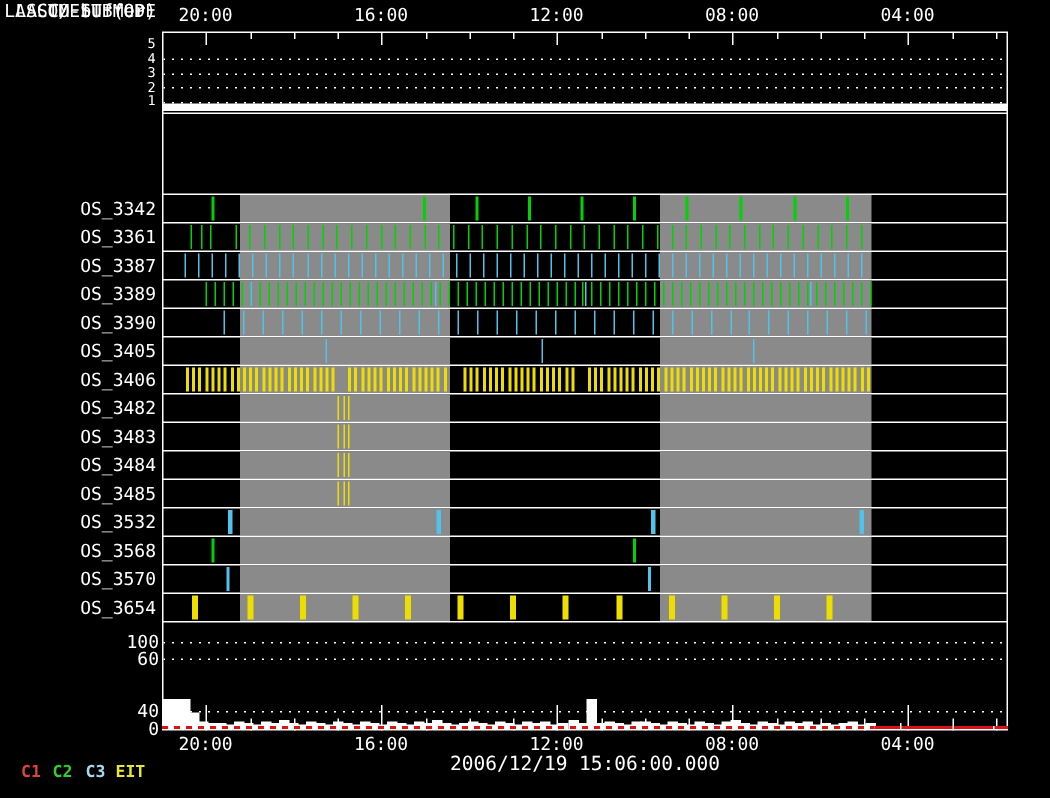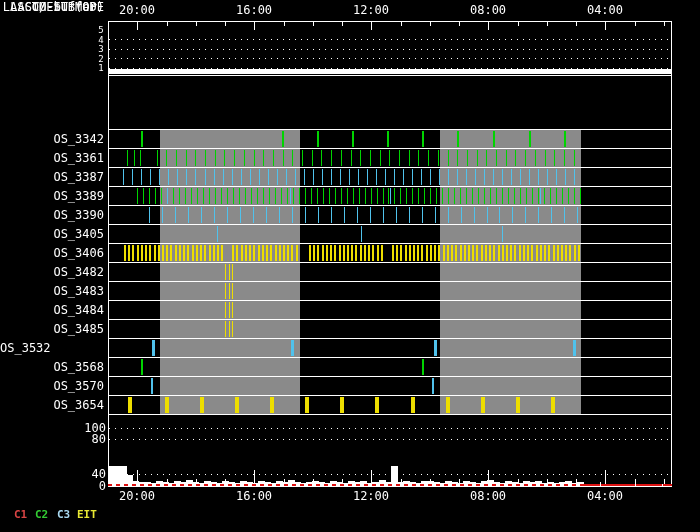--- a/index.html
+++ b/index.html
@@ -11,20 +11,21 @@
 </style>
 </head>
 <body>
 
 <div id="screen">
 
   <div class="lbl rlbl" style="left:0;top:51;width:104px;">TM SUBMODE</div>
   <div class="lbl rlbl" style="left:0;top:95;width:104px;">LASCO/EIT (OP)</div>
   <div class="lbl rlbl" style="left:0;top:443;width:97px;">LASCO-buffer</div>
 
+  <div class="lbl clbl" style="left:108px;top:503px;width:564px;font-size:13px;">2006/12/19 15:06:00.000</div>
 
 <div style="position: absolute; left: 108px; top: 21px; width: 564px; height: 466px; border: 1px solid rgb(255, 255, 255); box-sizing: border-box;"></div>
     <div style="position: absolute; left: 137.253px; top: 22px; width: 1px; height: 8px; background: rgb(255, 255, 255);"></div>
     <div style="position: absolute; left: 137.253px; top: 470px; width: 1px; height: 17px; background: rgb(255, 255, 255);"></div>
     <div style="position: absolute; left: 166.506px; top: 22px; width: 1px; height: 4px; background: rgb(255, 255, 255);"></div>
     <div style="position: absolute; left: 166.506px; top: 479px; width: 1px; height: 8px; background: rgb(255, 255, 255);"></div>
     <div style="position: absolute; left: 195.759px; top: 22px; width: 1px; height: 4px; background: rgb(255, 255, 255);"></div>
     <div style="position: absolute; left: 195.759px; top: 479px; width: 1px; height: 8px; background: rgb(255, 255, 255);"></div>
     <div style="position: absolute; left: 225.012px; top: 22px; width: 1px; height: 4px; background: rgb(255, 255, 255);"></div>
     <div style="position: absolute; left: 225.012px; top: 479px; width: 1px; height: 8px; background: rgb(255, 255, 255);"></div>
@@ -462,21 +463,21 @@
     <div style="position: absolute; left: 228.76px; top: 321px; width: 1px; height: 16px; background: rgb(238, 222, 0);"></div>
     <div style="position: absolute; left: 231.58px; top: 321px; width: 1px; height: 16px; background: rgb(238, 222, 0);"></div>
     <div style="position: absolute; left: 0px; top: 322px; width: 104px; text-align: right; font-size: 12px; line-height: 14px; color: rgb(255, 255, 255);">OS_3485</div>
     <div style="position: absolute; left: 108px; top: 338px; width: 564px; height: 1px; background: rgb(255, 255, 255);"></div>
     <div style="position: absolute; left: 159.888px; top: 339px; width: 139.872px; height: 18px; background: rgb(138, 138, 138);"></div>
     <div style="position: absolute; left: 440.196px; top: 339px; width: 141px; height: 18px; background: rgb(138, 138, 138);"></div>
     <div style="position: absolute; left: 151.62px; top: 340px; width: 3px; height: 16px; background: rgb(80, 194, 236);"></div>
     <div style="position: absolute; left: 291.492px; top: 340px; width: 3px; height: 16px; background: rgb(80, 194, 236);"></div>
     <div style="position: absolute; left: 433.62px; top: 340px; width: 3px; height: 16px; background: rgb(80, 194, 236);"></div>
     <div style="position: absolute; left: 573.492px; top: 340px; width: 3px; height: 16px; background: rgb(80, 194, 236);"></div>
-    <div style="position: absolute; left: 0px; top: 341px; width: 104px; font-size: 12px; line-height: 14px; color: rgb(255, 255, 255);">OS_3532</div>
+    <div style="position: absolute; left: 0px; top: 341px; width: 104px; text-align: right; font-size: 12px; line-height: 14px; color: rgb(255, 255, 255);">OS_3532</div>
     <div style="position: absolute; left: 108px; top: 357px; width: 564px; height: 1px; background: rgb(255, 255, 255);"></div>
     <div style="position: absolute; left: 159.888px; top: 358px; width: 139.872px; height: 18px; background: rgb(138, 138, 138);"></div>
     <div style="position: absolute; left: 440.196px; top: 358px; width: 141px; height: 18px; background: rgb(138, 138, 138);"></div>
     <div style="position: absolute; left: 140.84px; top: 359px; width: 2px; height: 16px; background: rgb(0, 212, 0);"></div>
     <div style="position: absolute; left: 422.276px; top: 359px; width: 2px; height: 16px; background: rgb(0, 212, 0);"></div>
     <div style="position: absolute; left: 0px; top: 360px; width: 104px; text-align: right; font-size: 12px; line-height: 14px; color: rgb(255, 255, 255);">OS_3568</div>
     <div style="position: absolute; left: 108px; top: 376px; width: 564px; height: 1px; background: rgb(255, 255, 255);"></div>
     <div style="position: absolute; left: 159.888px; top: 377px; width: 139.872px; height: 18px; background: rgb(138, 138, 138);"></div>
     <div style="position: absolute; left: 440.196px; top: 377px; width: 141px; height: 18px; background: rgb(138, 138, 138);"></div>
     <div style="position: absolute; left: 150.992px; top: 378px; width: 2px; height: 16px; background: rgb(80, 194, 236);"></div>
@@ -497,21 +498,21 @@
     <div style="position: absolute; left: 446.092px; top: 397px; width: 4px; height: 16px; background: rgb(238, 222, 0);"></div>
     <div style="position: absolute; left: 481.06px; top: 397px; width: 4px; height: 16px; background: rgb(238, 222, 0);"></div>
     <div style="position: absolute; left: 516.028px; top: 397px; width: 4px; height: 16px; background: rgb(238, 222, 0);"></div>
     <div style="position: absolute; left: 550.996px; top: 397px; width: 4px; height: 16px; background: rgb(238, 222, 0);"></div>
     <div style="position: absolute; left: 0px; top: 398px; width: 104px; text-align: right; font-size: 12px; line-height: 14px; color: rgb(255, 255, 255);">OS_3654</div>
     <div style="position: absolute; left: 108px; top: 414px; width: 564px; height: 1px; background: rgb(255, 255, 255);"></div>
     <div style="position: absolute; left: 109px; top: 427.5px; width: 562px; height: 1px; background: repeating-linear-gradient(90deg, rgb(255, 255, 255) 0px, rgb(255, 255, 255) 1px, transparent 1px, transparent 6px);"></div>
     <div style="position: absolute; left: 109px; top: 439.2px; width: 562px; height: 1px; background: repeating-linear-gradient(90deg, rgb(255, 255, 255) 0px, rgb(255, 255, 255) 1px, transparent 1px, transparent 6px);"></div>
     <div style="position: absolute; left: 109px; top: 474.3px; width: 562px; height: 1px; background: repeating-linear-gradient(90deg, rgb(255, 255, 255) 0px, rgb(255, 255, 255) 1px, transparent 1px, transparent 6px);"></div>
     <div style="position: absolute; left: 70px; top: 421.5px; width: 36px; text-align: right; font-size: 12px; line-height: 13px; color: rgb(255, 255, 255);">100</div>
-    <div style="position: absolute; left: 70px; top: 433.2px; width: 36px; text-align: right; font-size: 12px; line-height: 13px; color: rgb(255, 255, 255);">80</div>
+    <div style="position: absolute; left: 70px; top: 433.2px; width: 36px; text-align: right; font-size: 12px; line-height: 13px; color: rgb(255, 255, 255);">60</div>
     <div style="position: absolute; left: 70px; top: 468.3px; width: 36px; text-align: right; font-size: 12px; line-height: 13px; color: rgb(255, 255, 255);">40</div>
     <div style="position: absolute; left: 70px; top: 480px; width: 36px; text-align: right; font-size: 12px; line-height: 13px; color: rgb(255, 255, 255);">0</div>
     <div style="position: absolute; left: 108px; top: 465.525px; width: 7px; height: 20.475px; background: rgb(255, 255, 255);"></div>
     <div style="position: absolute; left: 114.011px; top: 465.525px; width: 7px; height: 20.475px; background: rgb(255, 255, 255);"></div>
     <div style="position: absolute; left: 120.022px; top: 465.525px; width: 7px; height: 20.475px; background: rgb(255, 255, 255);"></div>
     <div style="position: absolute; left: 126.034px; top: 475.47px; width: 7px; height: 10.53px; background: rgb(255, 255, 255);"></div>
     <div style="position: absolute; left: 132.045px; top: 481.32px; width: 7px; height: 4.68px; background: rgb(255, 255, 255);"></div>
     <div style="position: absolute; left: 138.056px; top: 482.49px; width: 7px; height: 3.51px; background: rgb(255, 255, 255);"></div>
     <div style="position: absolute; left: 144.067px; top: 481.905px; width: 7px; height: 4.095px; background: rgb(255, 255, 255);"></div>
     <div style="position: absolute; left: 150.079px; top: 483.075px; width: 7px; height: 2.925px; background: rgb(255, 255, 255);"></div>

